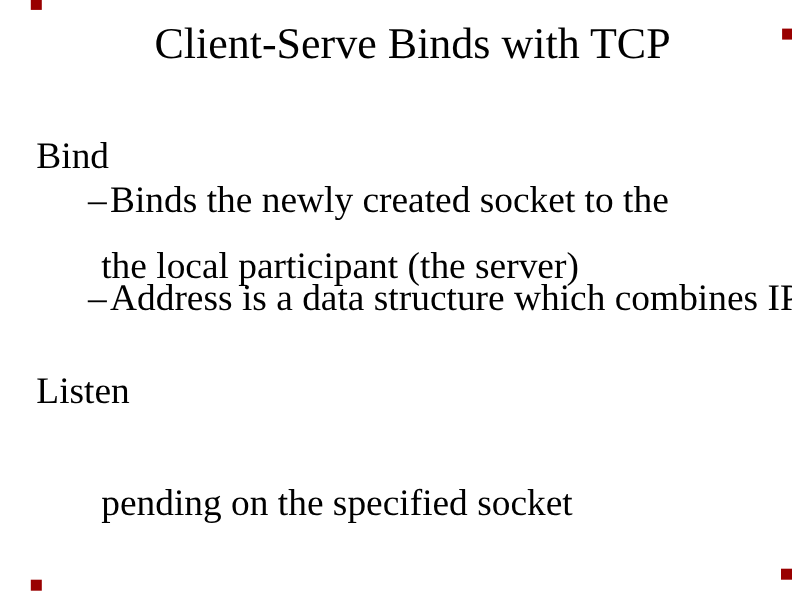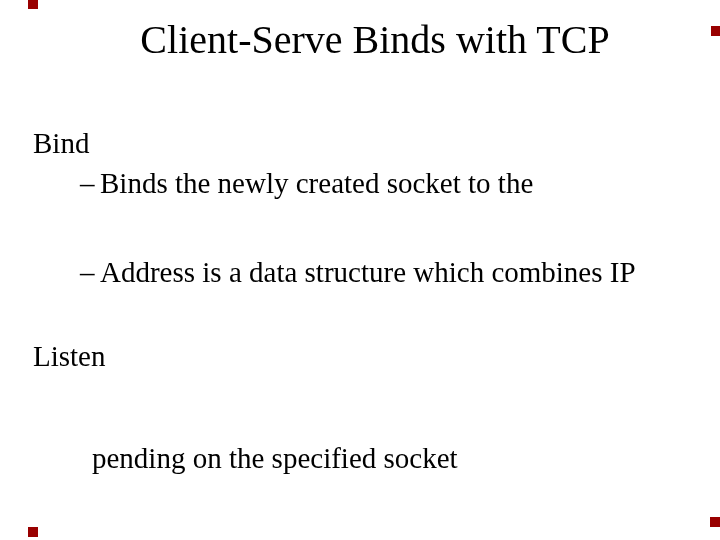--- a/index.html
+++ b/index.html
@@ -27,21 +27,21 @@
     left: 30px;
     width: 690px;
     font-size: 40px;
     line-height: 40px;
     text-align: center;
     white-space: nowrap;
     letter-spacing: 0px;
   }
   .line {
     position: absolute;
-    font-size: 29px;
+    font-size: 34px;
     line-height: 30px;
     white-space: nowrap;
   }
   .lvl1 { left: 33px; }
   .bullet-first { left: 80px; }
   .bullet-wrap { left: 92px; }
   .dash {
     display: inline-block;
     width: 20px;
   }
@@ -70,20 +70,21 @@
 
 <div class="slide">
 
   <div class="title">Client-Serve Binds with TCP</div>
 
   <div class="line lvl1 y-bind">Bind</div>
 
   <div class="line bullet-first y-b1l1">
     <span class="dash">–</span><span>Binds the newly created socket to the</span>
   </div>
+  <div class="line bullet-wrap y-b1l3">the local participant (the server)</div>
 
   <div class="line bullet-first y-b2l1">
     <span class="dash">–</span><span>Address is a data structure which combines IP</span>
   </div>
 
   <div class="line lvl1 y-listen">Listen</div>
 
   <div class="line bullet-wrap y-b3l2">pending on the specified socket</div>
 
   <div class="marker marker-tl"></div>

